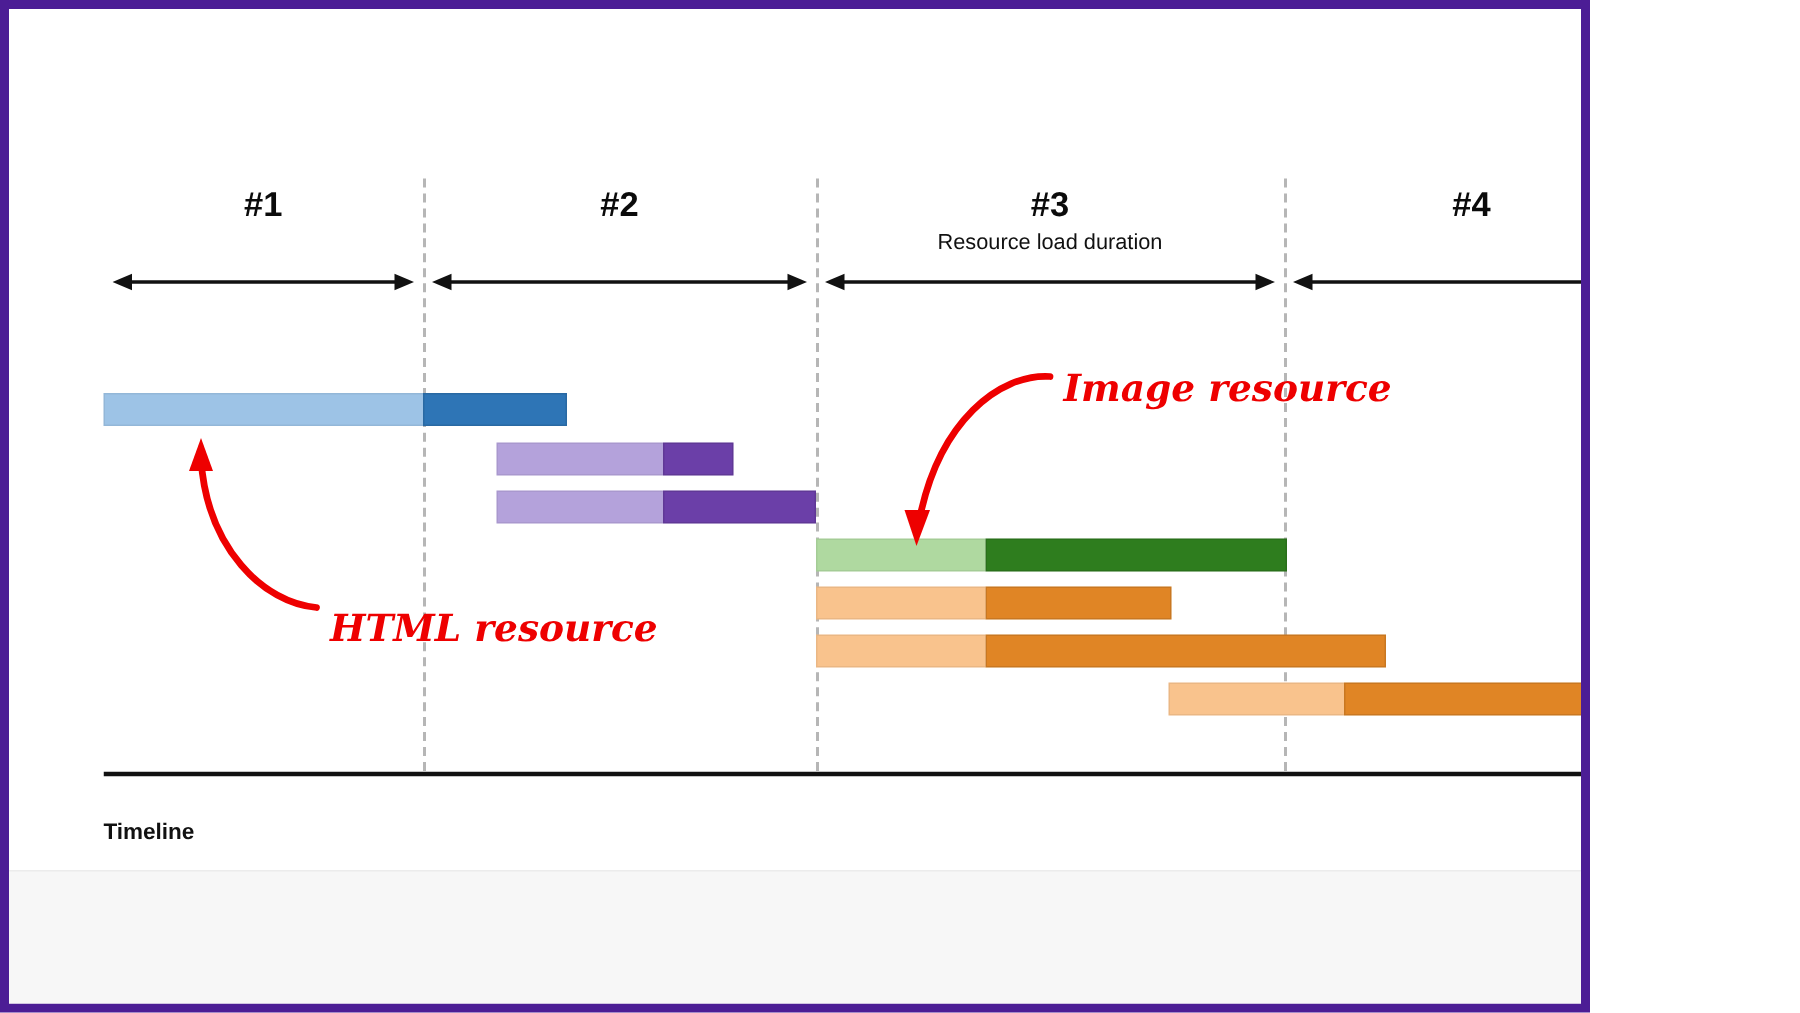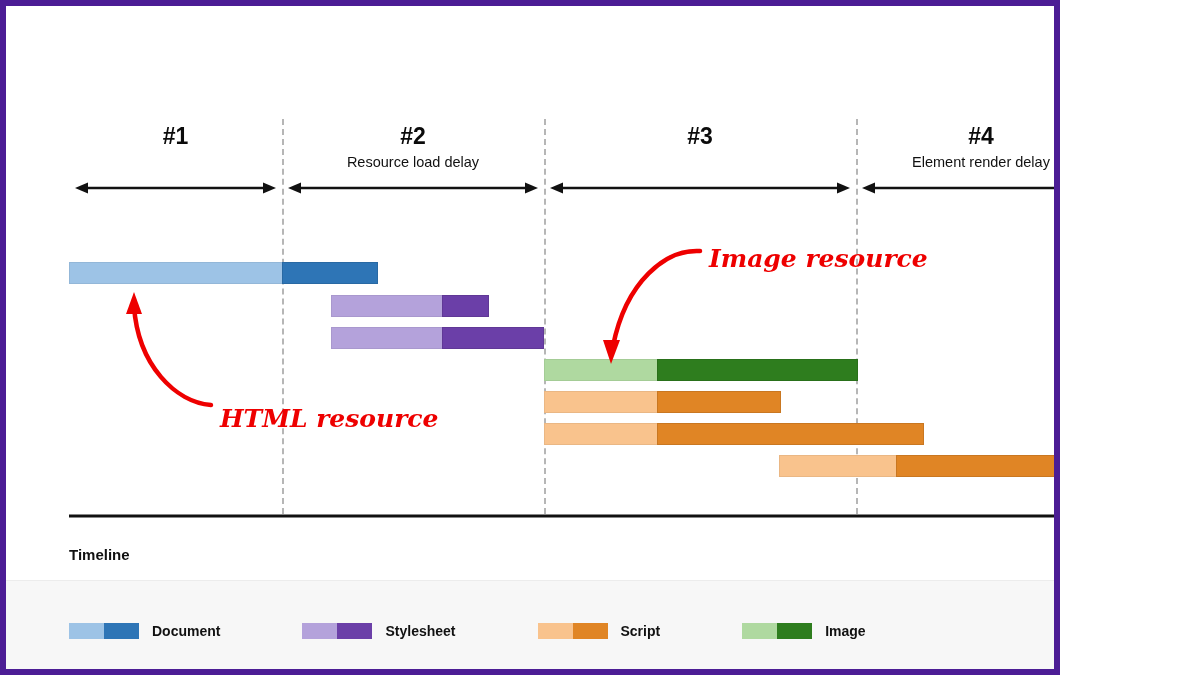--- a/index.html
+++ b/index.html
@@ -171,42 +171,41 @@
       </div>
       <div class="arrow-row" style="left: 69px; width: 201px;">
         <svg width="201" height="12" viewBox="0 0 201 12">
           <line x1="7" y1="6" x2="194" y2="6" stroke="#111" stroke-width="2.4"></line>
           <polygon points="0,6 13,0.5 13,11.5" fill="#111"></polygon>
           <polygon points="201,6 188,0.5 188,11.5" fill="#111"></polygon>
         </svg>
       </div>
       <div class="phase" style="left: 276px; width: 262px;">
         <div class="num">#2</div>
-        <div class="cap">Resource load delay</div>
       </div>
       <div class="arrow-row" style="left: 282px; width: 250px;">
         <svg width="250" height="12" viewBox="0 0 250 12">
           <line x1="7" y1="6" x2="243" y2="6" stroke="#111" stroke-width="2.4"></line>
           <polygon points="0,6 13,0.5 13,11.5" fill="#111"></polygon>
           <polygon points="250,6 237,0.5 237,11.5" fill="#111"></polygon>
         </svg>
       </div>
       <div class="phase" style="left: 538px; width: 312px;">
         <div class="num">#3</div>
+        <div class="cap">Resource load duration</div>
       </div>
       <div class="arrow-row" style="left: 544px; width: 300px;">
         <svg width="300" height="12" viewBox="0 0 300 12">
           <line x1="7" y1="6" x2="293" y2="6" stroke="#111" stroke-width="2.4"></line>
           <polygon points="0,6 13,0.5 13,11.5" fill="#111"></polygon>
           <polygon points="300,6 287,0.5 287,11.5" fill="#111"></polygon>
         </svg>
       </div>
       <div class="phase" style="left: 850px; width: 250px;">
         <div class="num">#4</div>
-        <div class="cap">Element render delay</div>
       </div>
       <div class="arrow-row" style="left: 856px; width: 238px;">
         <svg width="238" height="12" viewBox="0 0 238 12">
           <line x1="7" y1="6" x2="231" y2="6" stroke="#111" stroke-width="2.4"></line>
           <polygon points="0,6 13,0.5 13,11.5" fill="#111"></polygon>
           <polygon points="238,6 225,0.5 225,11.5" fill="#111"></polygon>
         </svg>
       </div>
     </div>
 
@@ -256,44 +255,14 @@
 
   <div class="axis">
     <svg width="1074" height="10" viewBox="0 0 1074 10">
       <line x1="0" y1="3" x2="1060" y2="3" stroke="#111" stroke-width="3"></line>
       <polygon points="1074,3 1056,11 1056,-5" fill="#111"></polygon>
     </svg>
   </div>
   <div class="axis-label">Timeline</div>
 
   <div class="legend-band"></div>
-  <div class="legend-items" id="legend">
-      <div class="legend-item">
-        <div class="legend-swatch">
-          <i style="background: rgb(157, 195, 230);"></i>
-          <i style="background: rgb(46, 117, 182);"></i>
-        </div>
-        <div class="legend-text">Document</div>
-      </div>
-      <div class="legend-item">
-        <div class="legend-swatch">
-          <i style="background: rgb(180, 162, 219);"></i>
-          <i style="background: rgb(107, 63, 168);"></i>
-        </div>
-        <div class="legend-text">Stylesheet</div>
-      </div>
-      <div class="legend-item">
-        <div class="legend-swatch">
-          <i style="background: rgb(249, 195, 141);"></i>
-          <i style="background: rgb(224, 133, 37);"></i>
-        </div>
-        <div class="legend-text">Script</div>
-      </div>
-      <div class="legend-item">
-        <div class="legend-swatch">
-          <i style="background: rgb(175, 217, 160);"></i>
-          <i style="background: rgb(46, 125, 30);"></i>
-        </div>
-        <div class="legend-text">Image</div>
-      </div>
-    </div>
 
 </div>
 
 </body></html>

